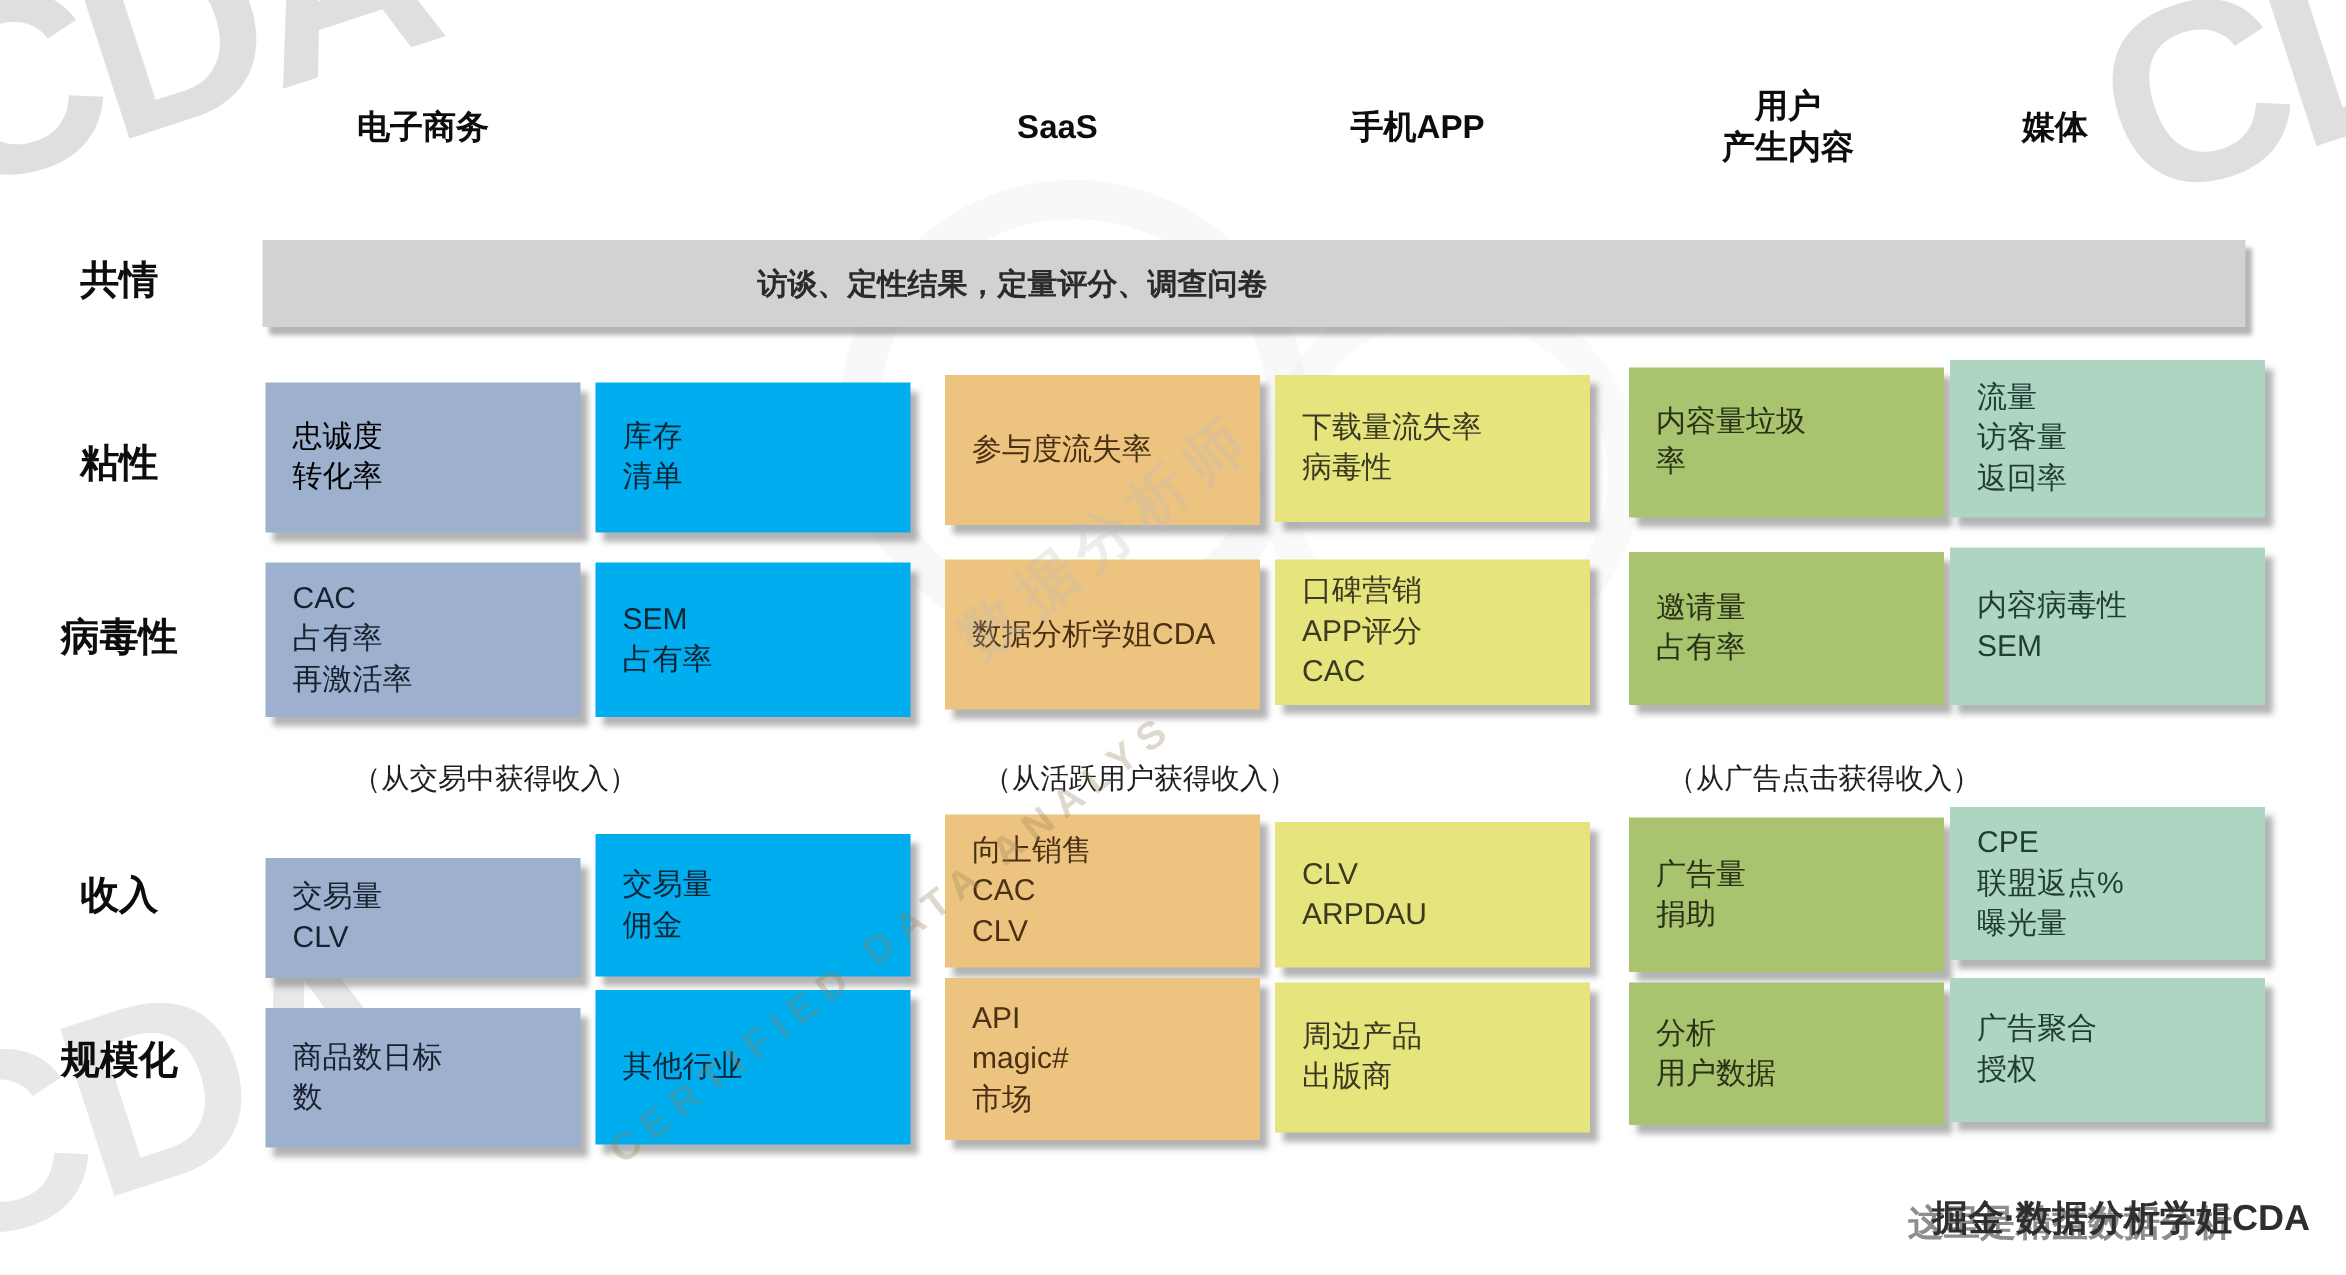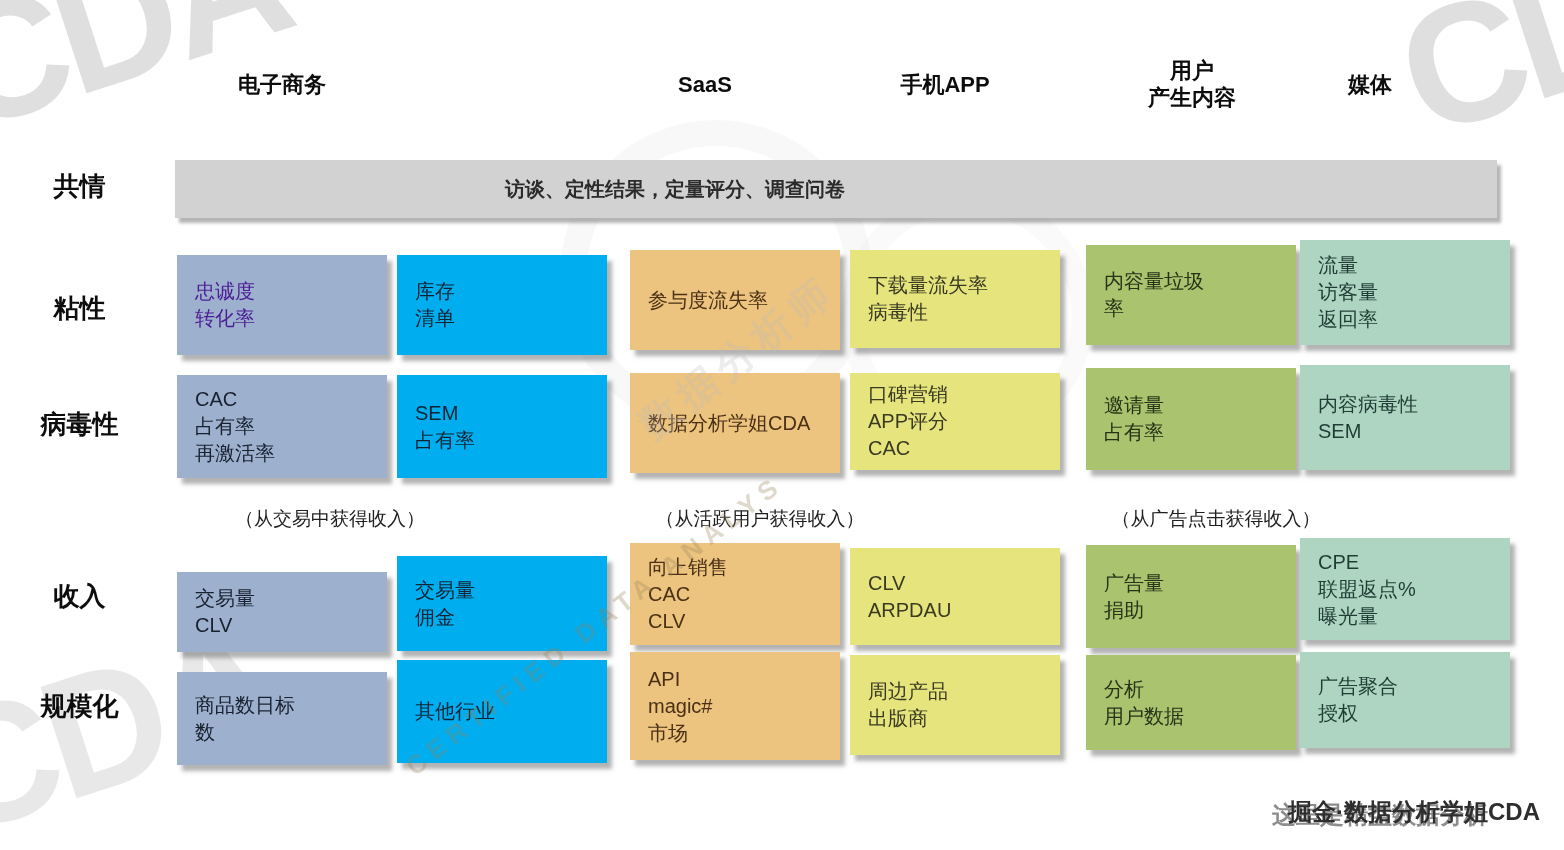--- a/index.html
+++ b/index.html
@@ -63,21 +63,21 @@
   <div class="col-header" style="left:1265px;">媒体</div>
 
   <div class="row-label" style="top:169px;">共情</div>
   <div class="row-label" style="top:291px;">粘性</div>
   <div class="row-label" style="top:407px;">病毒性</div>
   <div class="row-label" style="top:579px;">收入</div>
   <div class="row-label" style="top:689px;">规模化</div>
 
   <div class="empathy-bar" id="empathy-bar" style="background: rgb(210, 210, 210);">访谈、定性结果，定量评分、调查问卷</div>
 
-  <div class="cell" style="left: 177px; top: 255px; height: 100px; background: rgb(157, 177, 207); color: #4c1d95;">忠诚度
+  <div class="cell" style="left: 177px; top: 255px; height: 100px; background: rgb(157, 177, 207); color: #000000;">忠诚度
 转化率</div>
   <div class="cell" style="left: 397px; top: 255px; height: 100px; background: rgb(0, 174, 239); color: rgb(12, 36, 51);">库存
 清单</div>
   <div class="cell" style="left: 630px; top: 250px; height: 100px; background: rgb(236, 195, 127); color: rgb(74, 48, 20);">参与度流失率</div>
   <div class="cell" style="left: 850px; top: 250px; height: 98px; background: rgb(230, 228, 125); color: rgb(58, 58, 34);">下载量流失率
 病毒性</div>
   <div class="cell" style="left: 1086px; top: 245px; height: 100px; background: rgb(169, 195, 110); color: rgb(38, 51, 23);">内容量垃圾
 率</div>
   <div class="cell" style="left: 1300px; top: 240px; height: 105px; background: rgb(174, 213, 194); color: rgb(31, 61, 52);">流量
 访客量

